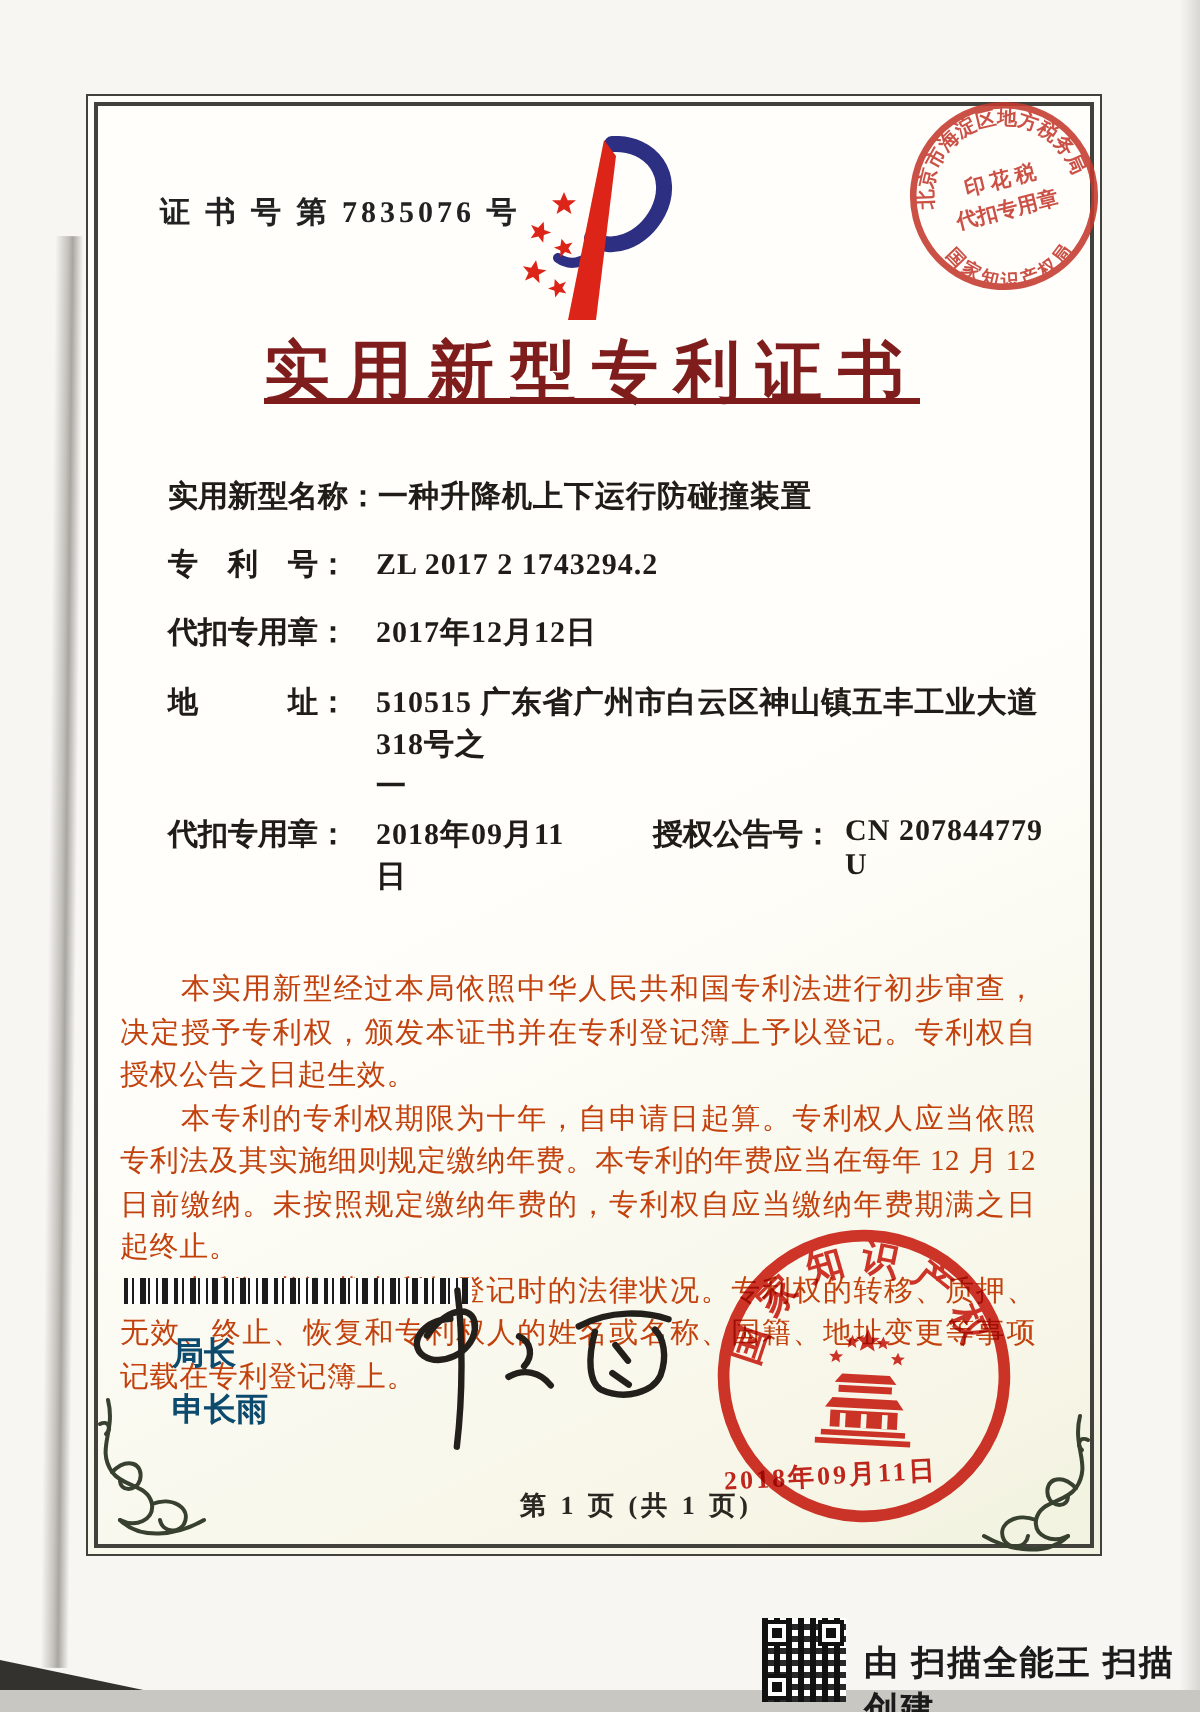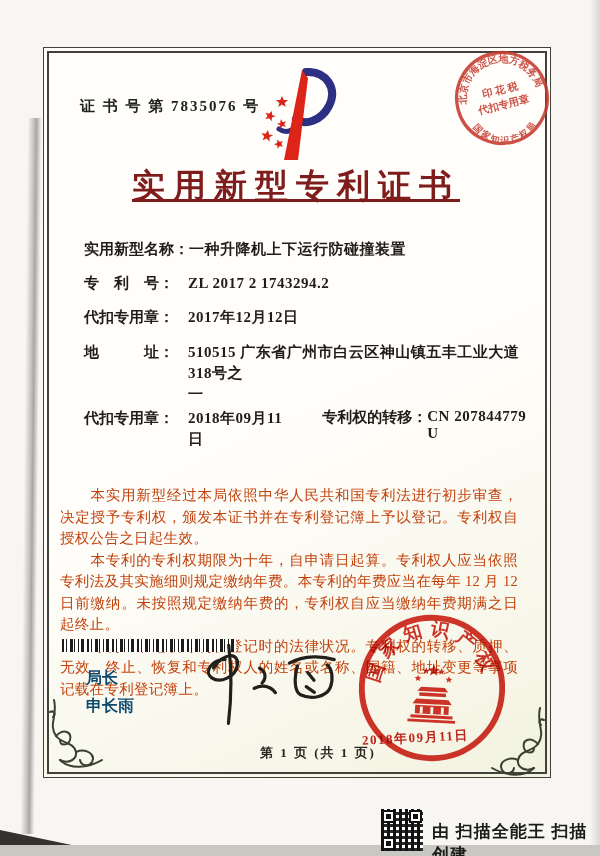--- a/index.html
+++ b/index.html
@@ -137,21 +137,21 @@
       <span class="flabel">地　　　址：</span>
       <span class="fvalue">510515 广东省广州市白云区神山镇五丰工业大道318号之
 一</span>
     </div>
     <div class="grant-pair">
       <div class="frow">
         <span class="flabel">代扣专用章：</span>
         <span class="fvalue">2018年09月11日</span>
       </div>
       <div class="grant-right">
-        <span class="flabel">专利权的转移：</span>
+        <span class="flabel">授权公告号：</span>
         <span class="fvalue">CN 207844779 U</span>
       </div>
     </div>
   </div>
 
   <div class="body-text">
     <p>本实用新型经过本局依照中华人民共和国专利法进行初步审查，决定授予专利权，颁发本证书并在专利登记簿上予以登记。专利权自授权公告之日起生效。</p>
     <p>本专利的专利权期限为十年，自申请日起算。专利权人应当依照专利法及其实施细则规定缴纳年费。本专利的年费应当在每年 12 月 12 日前缴纳。未按照规定缴纳年费的，专利权自应当缴纳年费期满之日起终止。</p>
     <p>专利证书记载专利权登记时的法律状况。专利权的转移、质押、无效、终止、恢复和专利权人的姓名或名称、国籍、地址变更等事项记载在专利登记簿上。</p>
   </div>

